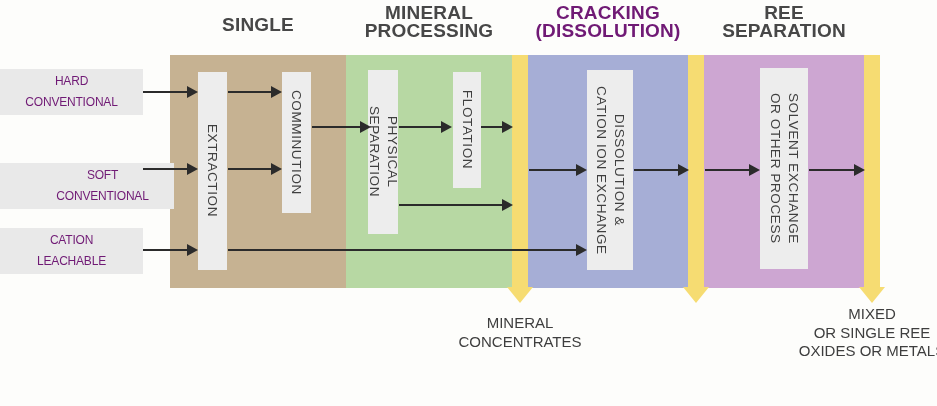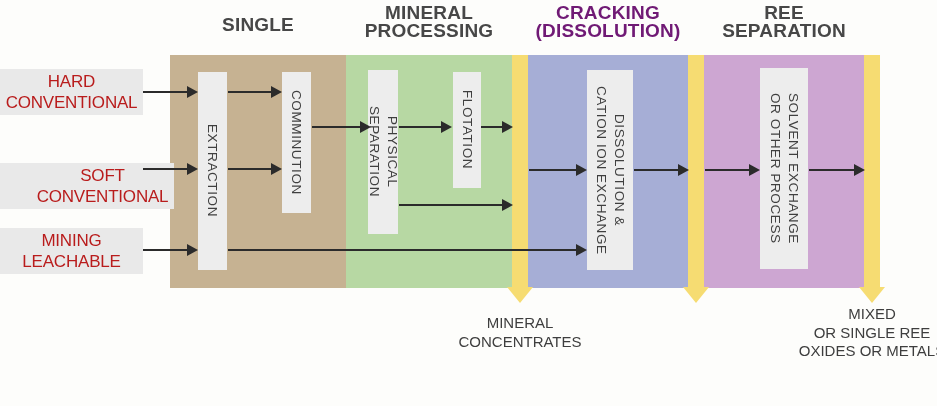--- a/index.html
+++ b/index.html
@@ -30,21 +30,21 @@
   }
   .stage-header.h-mining{left:150px; width:216px; top:16px;}
   .stage-header.h-processing{left:326px; width:206px; top:4px;}
   .stage-header.h-cracking{left:508px; width:200px; top:4px; font-weight:700; color:#701a75;}
   .stage-header.h-ree{left:684px; width:200px; top:4px;}
 
   .input-label{
     position:absolute; left:0; width:143px; background:#e9e9e9;
     display:flex; align-items:center; justify-content:center;
     text-align:center; white-space:pre-line;
-    font-size:17px; line-height:21px; color:#b91c1c; letter-spacing:-0.2px;
+    font-size:12px; line-height:21px; color:#701a75; letter-spacing:-0.2px;
     z-index:3;
   }
   .input-label.hard{top:69px; height:46px;}
   .input-label.soft{top:163px; height:46px;padding-left:31px;}
   .input-label.leach{top:228px; height:46px;}
 
   .process-box{
     position:absolute; background:#ededed; z-index:3;
     display:flex; align-items:center; justify-content:center;
   }
@@ -100,21 +100,21 @@
 PROCESSING</div>
   <div class="stage-header h-cracking">CRACKING
 (DISSOLUTION)</div>
   <div class="stage-header h-ree">REE
 SEPARATION</div>
 
   <div class="input-label hard">HARD
 CONVENTIONAL</div>
   <div class="input-label soft">SOFT
 CONVENTIONAL</div>
-  <div class="input-label leach">MINING
+  <div class="input-label leach">CATION
 LEACHABLE</div>
 
   <div class="process-box extraction">
     <span class="vtext">EXTRACTION</span>
   </div>
   <div class="process-box comminution">
     <span class="vtext">COMMINUTION</span>
   </div>
   <div class="process-box physsep">
     <span class="vtext">PHYSICAL SEPARATION</span>

